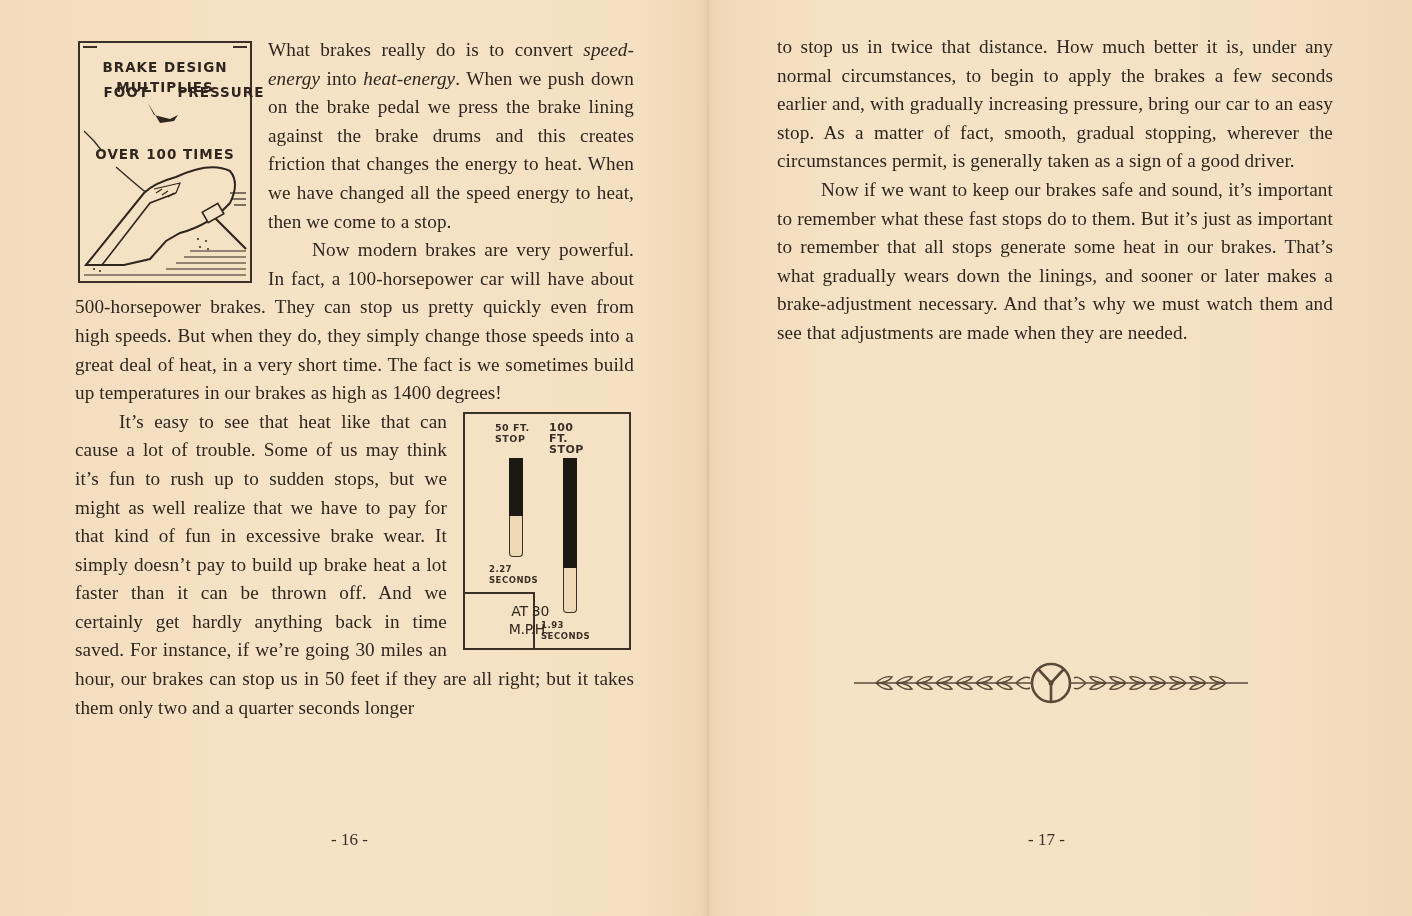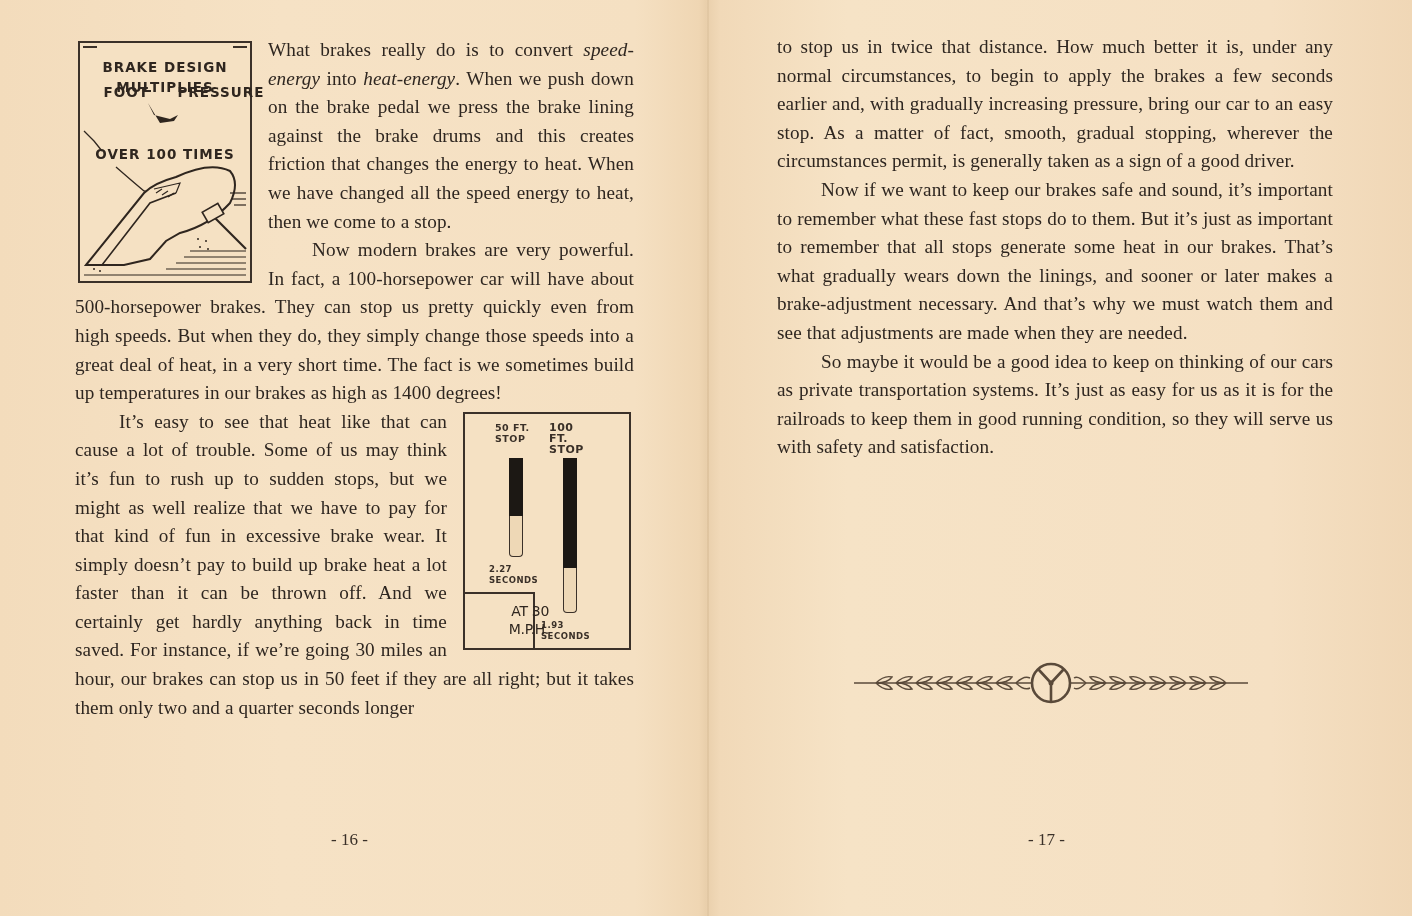--- a/index.html
+++ b/index.html
@@ -196,21 +196,20 @@
       <p class="body-text indent">It’s easy to see that heat like that can cause a lot of trouble.  Some of us may think it’s fun to rush up to sudden stops, but we might as well realize that we have to pay for that kind of fun in excessive brake wear.  It simply doesn’t pay to build up brake heat a lot faster than it can be thrown off.  And we certainly get hardly anything back in time saved. For instance, if we’re going 30 miles an hour, our brakes can stop us in 50 feet if they are all right; but it takes them only two and a quarter seconds longer</p>
     </div>
 
     <div class="page-number pn-left">- 16 -</div>
   </div>
 
   <div class="page page-right">
     <div class="col-right">
       <p class="body-text">to stop us in twice that distance.  How much better it is, under any normal circumstances, to begin to apply the brakes a few seconds earlier and, with gradually increasing pressure, bring our car to an easy stop.  As a matter of fact, smooth, gradual stopping, wherever the circumstances permit, is generally taken as a sign of a good driver.</p>
       <p class="body-text indent">Now if we want to keep our brakes safe and sound, it’s important to remember what these fast stops do to them. But it’s just as important to remember that all stops generate some heat in our brakes.  That’s what gradually wears down the linings, and sooner or later makes a brake-adjustment necessary.  And that’s why we must watch them and see that adjustments are made when they are needed.</p>
-      <p class="body-text indent">So maybe it would be a good idea to keep on thinking of our cars as private transportation systems.  It’s just as easy for us as it is for the railroads to keep them in good running condition, so they will serve us with safety and satisfaction.</p>
     </div>
 
     <svg class="ornament" width="410" height="60" viewBox="0 0 410 60">
       <line x1="8" y1="33" x2="186" y2="33" stroke="#5a4a3a" stroke-width="1.6"></line>
       <line x1="224" y1="33" x2="402" y2="33" stroke="#5a4a3a" stroke-width="1.6"></line>
       <g fill="none" stroke="#5a4a3a" stroke-width="1.4">
         <path d="M30 33 q8 -8 16 -6 q-4 6 -16 6"></path>
           <path d="M30 33 q8 8 16 6 q-4 -6 -16 -6"></path>
         <path d="M50 33 q8 -8 16 -6 q-4 6 -16 6"></path>
           <path d="M50 33 q8 8 16 6 q-4 -6 -16 -6"></path>

